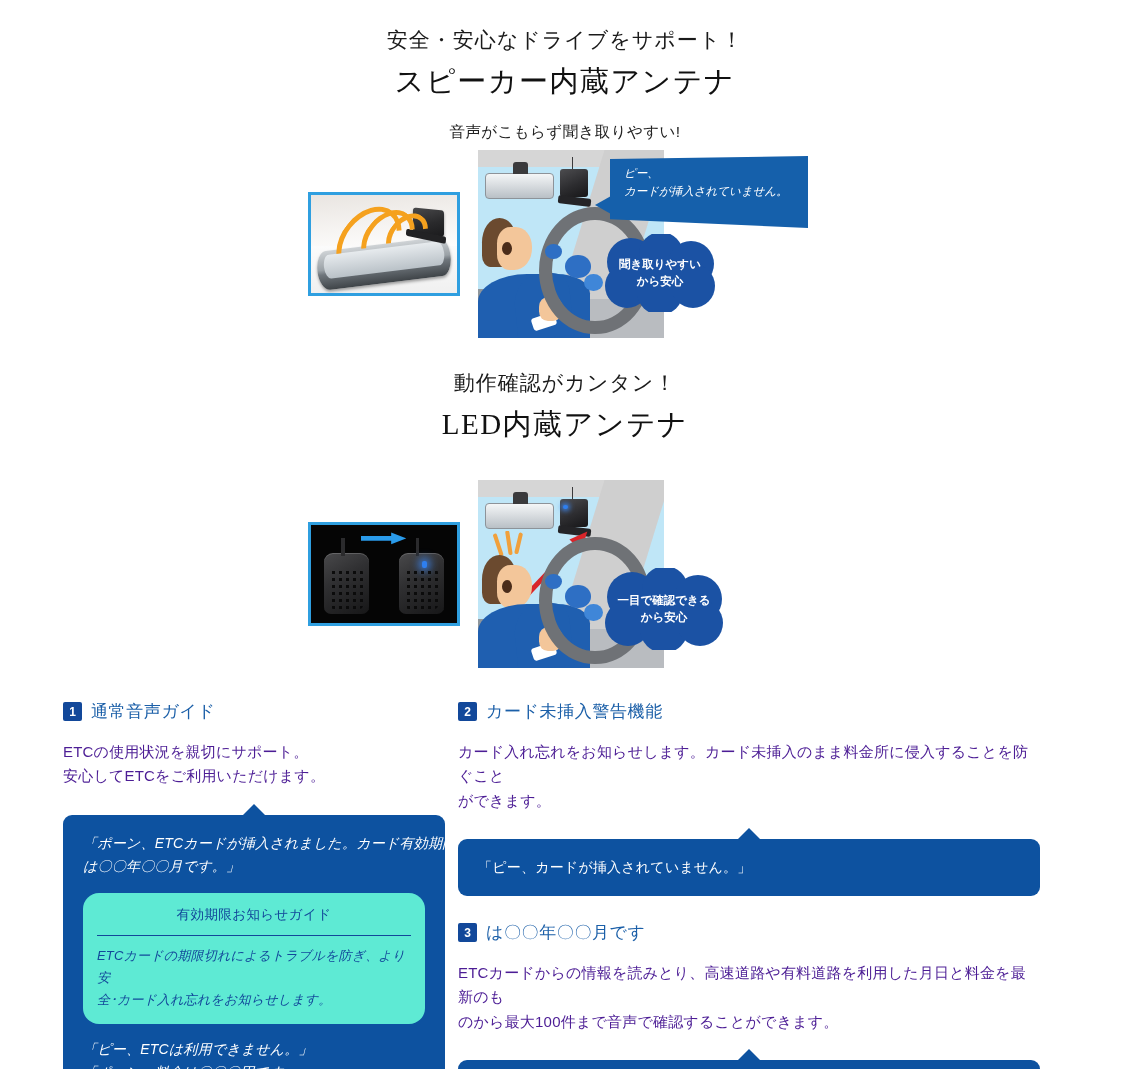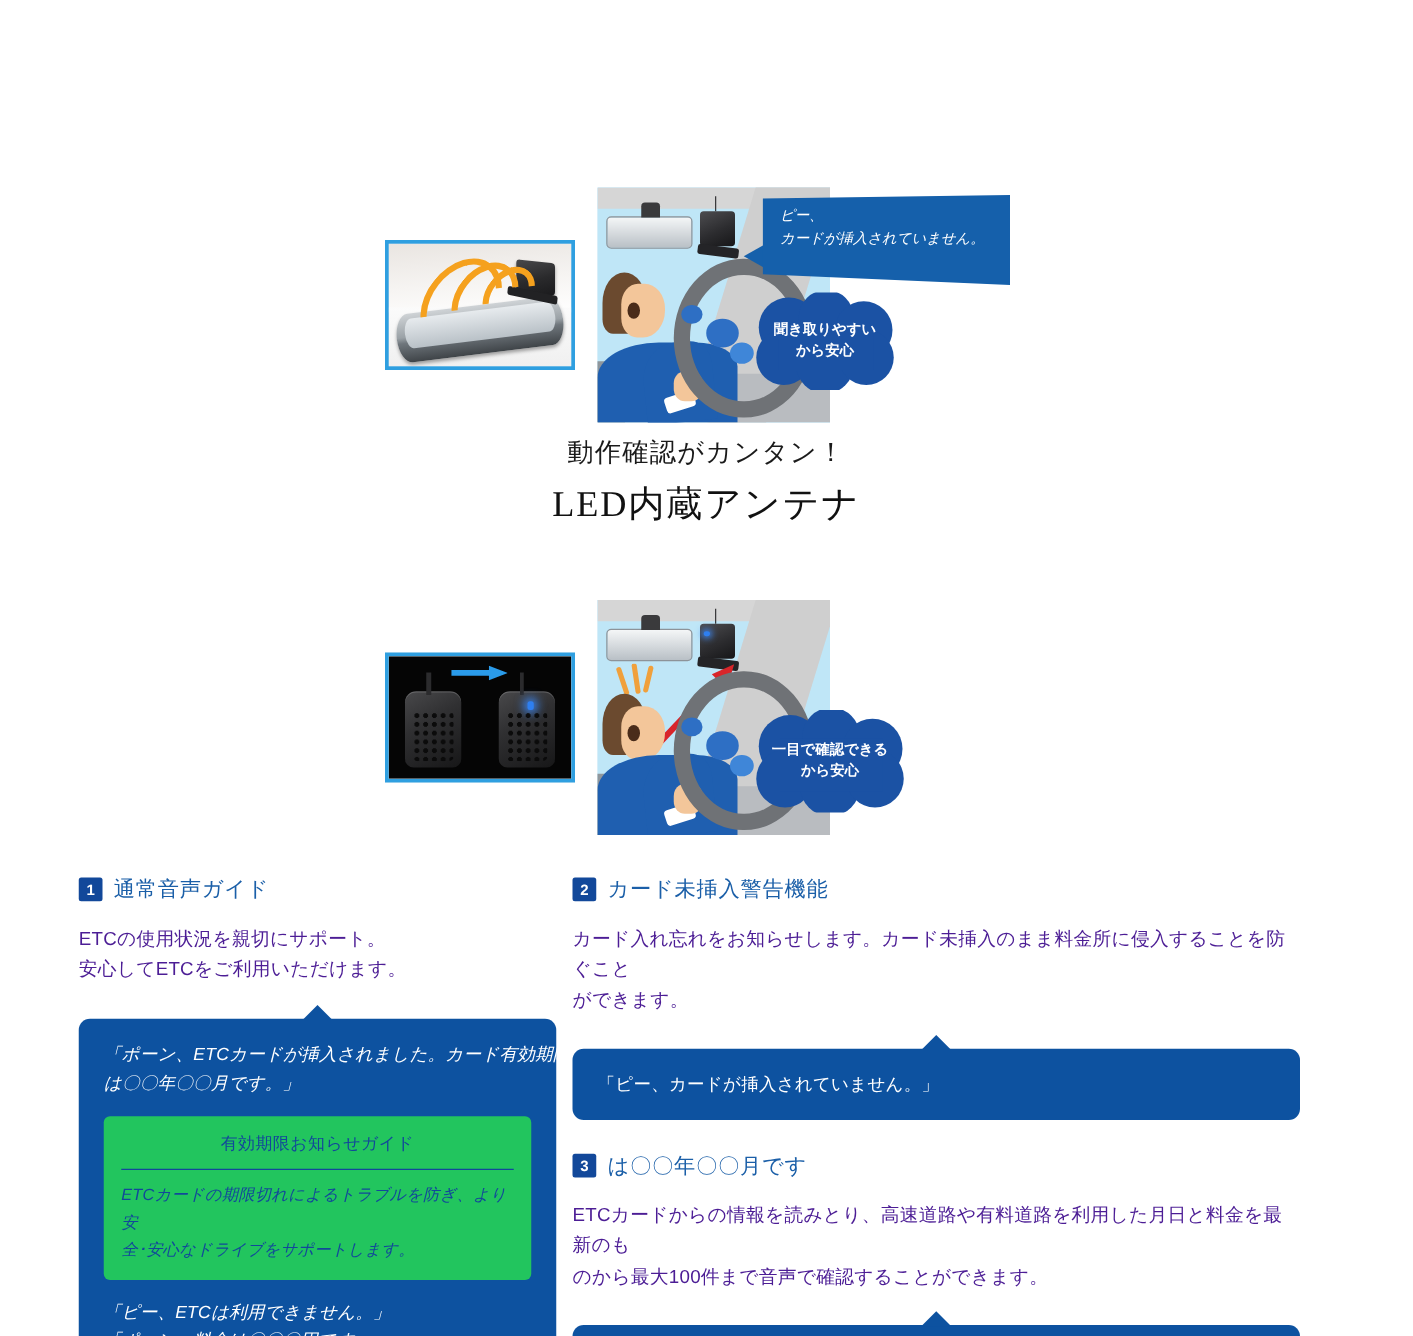--- a/index.html
+++ b/index.html
@@ -33,21 +33,21 @@
     margin-top: 8px;
   }
   .hero-note {
     font-size: 15.5px;
     color: #222222;
     margin-top: 20px;
     letter-spacing: 0.4px;
   }
 
   .sec1-head { position: absolute; left: 0; top: 26px; width: 1130px; }
-  .sec2-head { position: absolute; left: 0; top: 348px; width: 1130px; }
+  .sec2-head { position: absolute; left: 0; top: 369px; width: 1130px; }
   .fig-photo {
     position: absolute;
     border: 3px solid #2f9fe0;
     box-sizing: border-box;
     overflow: hidden;
     background: #f2f2f2;
   }
   .fig-illus {
     position: absolute;
     overflow: hidden;
@@ -294,22 +294,22 @@
     position: absolute;
     top: -11px;
     left: 50%;
     margin-left: -12px;
     width: 0; height: 0;
     border-left: 12px solid transparent;
     border-right: 12px solid transparent;
     border-bottom: 12px solid #0d52a0;
   }
   .inner-card {
-    background: #22c55e;
-    border-radius: 5px;
+    background: #5eead4;
+    border-radius: 16px;
     padding: 11px 14px 13px;
     margin: 15px 0 14px;
   }
   .inner-card-title {
     text-align: center;
     color: #12489a;
     font-size: 13.5px;
     padding-bottom: 9px;
     border-bottom: 1px solid #12489a;
     letter-spacing: .4px;
@@ -322,20 +322,25 @@
     letter-spacing: .2px;
     font-style: italic;
   }
   .callout-lines div { white-space: nowrap; font-style: italic; }
 </style>
 </head>
 <body>
 
 <div class="page">
 
+  <div class="sec1-head hero-block">
+    <div class="hero-sub">安全・安心なドライブをサポート！</div>
+    <div class="hero-title">スピーカー内蔵アンテナ</div>
+    <div class="hero-note">音声がこもらず聞き取りやすい!</div>
+  </div>
 
   <div class="fig-photo" style="left:308px; top:192px; width:152px; height:104px;">
     <div class="mirror-ceiling"></div>
     <div class="mirror-lower"></div>
     <div class="mirror-body">
       <div class="mirror-glass"></div>
     </div>
     <div class="antenna-photo"></div>
     <div class="wave" style="right:32px; top:16px; width:26px; height:40px;"></div>
     <div class="wave" style="right:46px; top:12px; width:36px; height:54px;"></div>
@@ -471,21 +476,21 @@
       <div class="notch"></div>
       <div class="callout-lines">
         <div>「ポーン、ETCカードが挿入されました。カード有効期限</div>
         <div>は〇〇年〇〇月です。」</div>
       </div>
 
       <div class="inner-card">
         <div class="inner-card-title">有効期限お知らせガイド</div>
         <div class="inner-card-body">
           <div>ETCカードの期限切れによるトラブルを防ぎ、より安</div>
-          <div>全･安心なドライブをサポートします。</div>
+          <div>全･カード入れ忘れをお知らせします。</div>
         </div>
       </div>
 
       <div class="callout-lines">
         <div>「ピー、ETCは利用できません。」</div>
         <div>「ポーン、料金は〇〇〇円です。」</div>
       </div>
     </div>
   </div>
 

